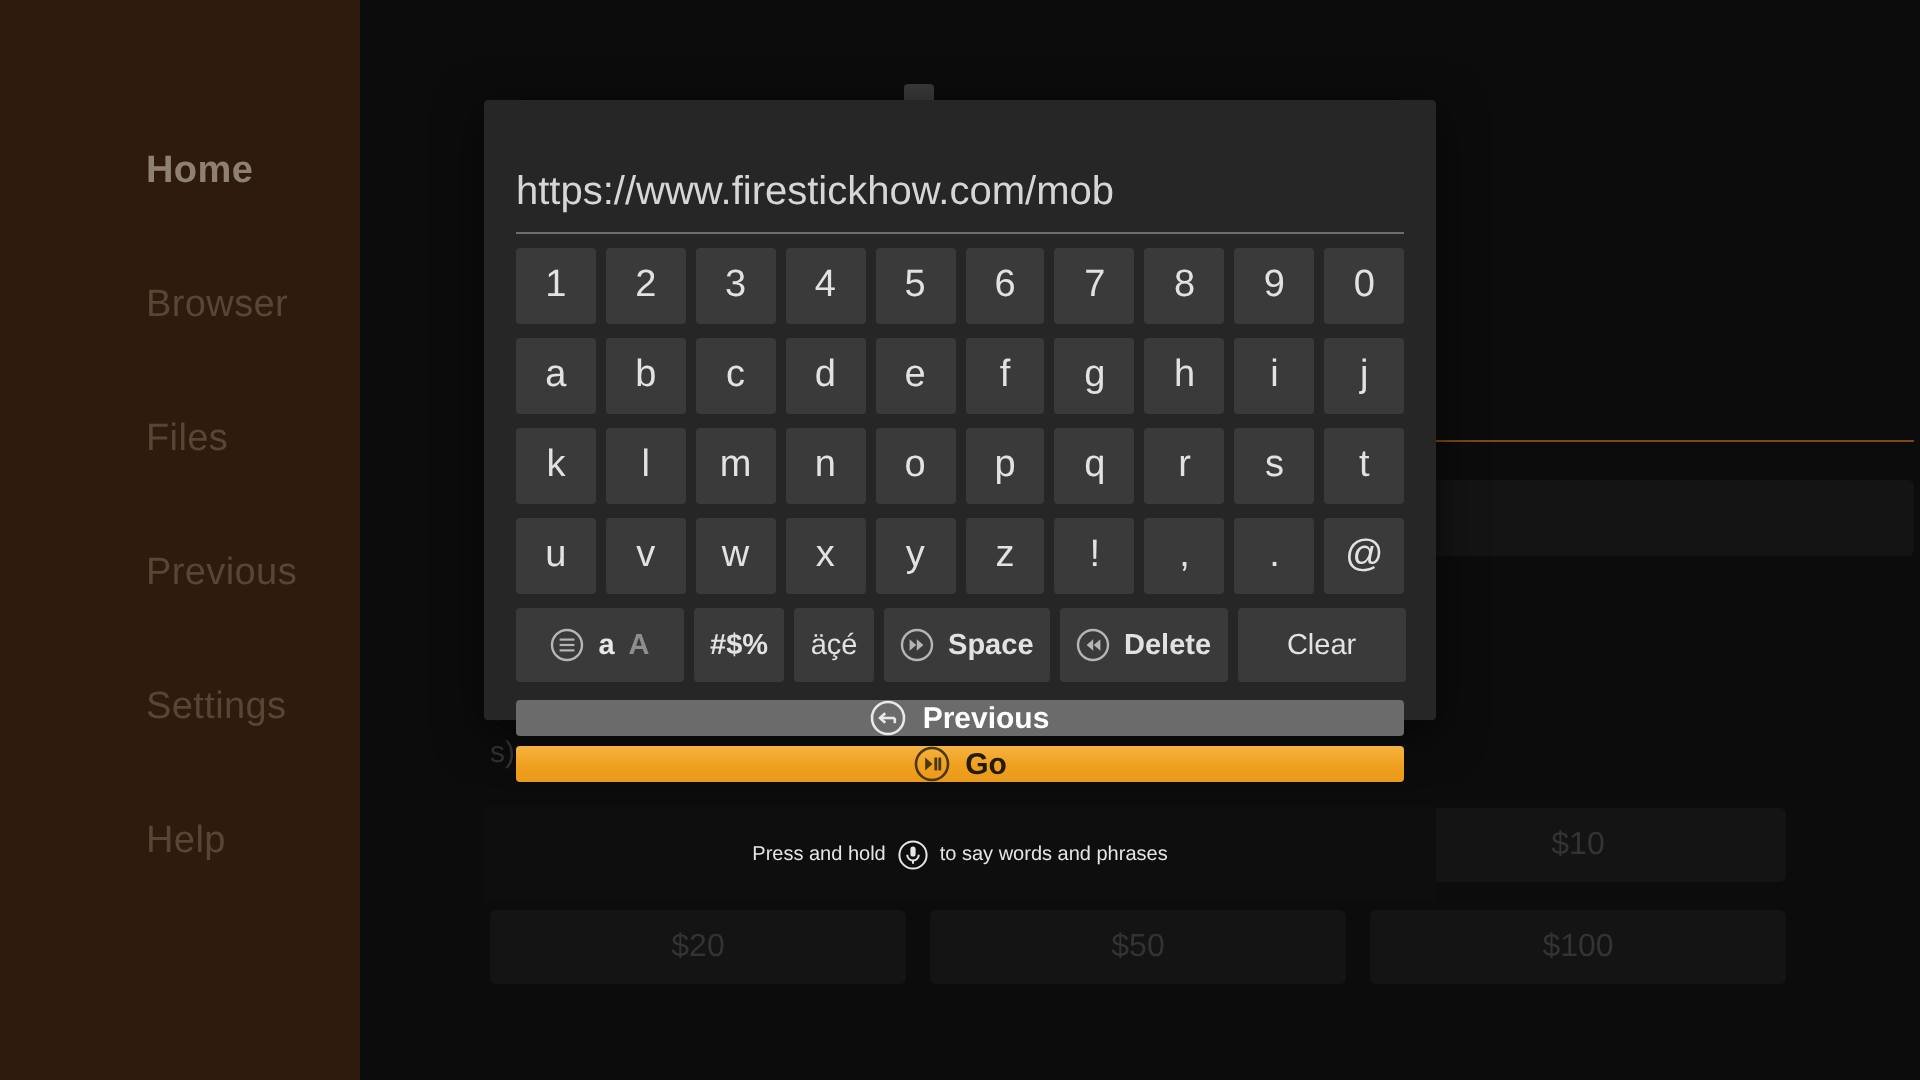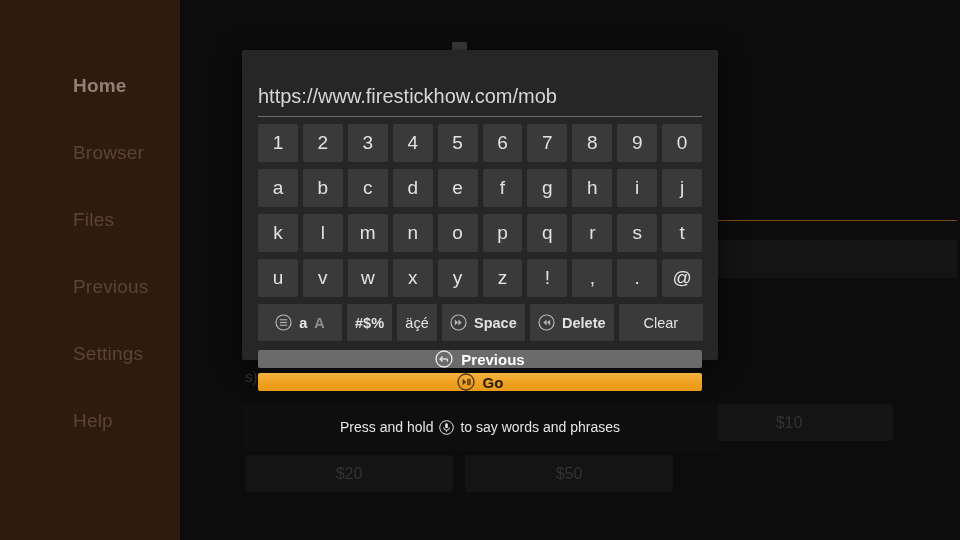--- a/index.html
+++ b/index.html
@@ -129,21 +129,21 @@
   }
 
   .cicon { display: inline-flex; align-items: center; justify-content: center; }
   .cicon svg { display: block; }
 
   
   .voice-hint {
     position: absolute; left: 242px; top: 403px; width: 476px; height: 48px;
     background: #0e0e0e;
     display: flex; align-items: center; justify-content: center; gap: 6px;
-    color: #e6e6e6; font-size: 14px;
+    color: #e6e6e6; font-size: 10px;
   }
 </style>
 </head>
 <body>
 
 <div id="root">
 
   <div class="bg-layer">
 
     <div class="sidebar">
@@ -173,20 +173,23 @@
           <span>$5</span>
         </div>
         <div class="donate-btn">
           <span>$10</span>
         </div>
         <div class="donate-btn">
           <span>$20</span>
         </div>
         <div class="donate-btn">
           <span>$50</span>
+        </div>
+        <div class="donate-btn">
+          <span>$100</span>
         </div>
       </div>
   </div>
 
   <div class="kb-notch"></div>
 
   <div class="keyboard">
 
     <div class="kb-input-wrap">
       <div class="kb-input">https://www.firestickhow.com/mob</div>

